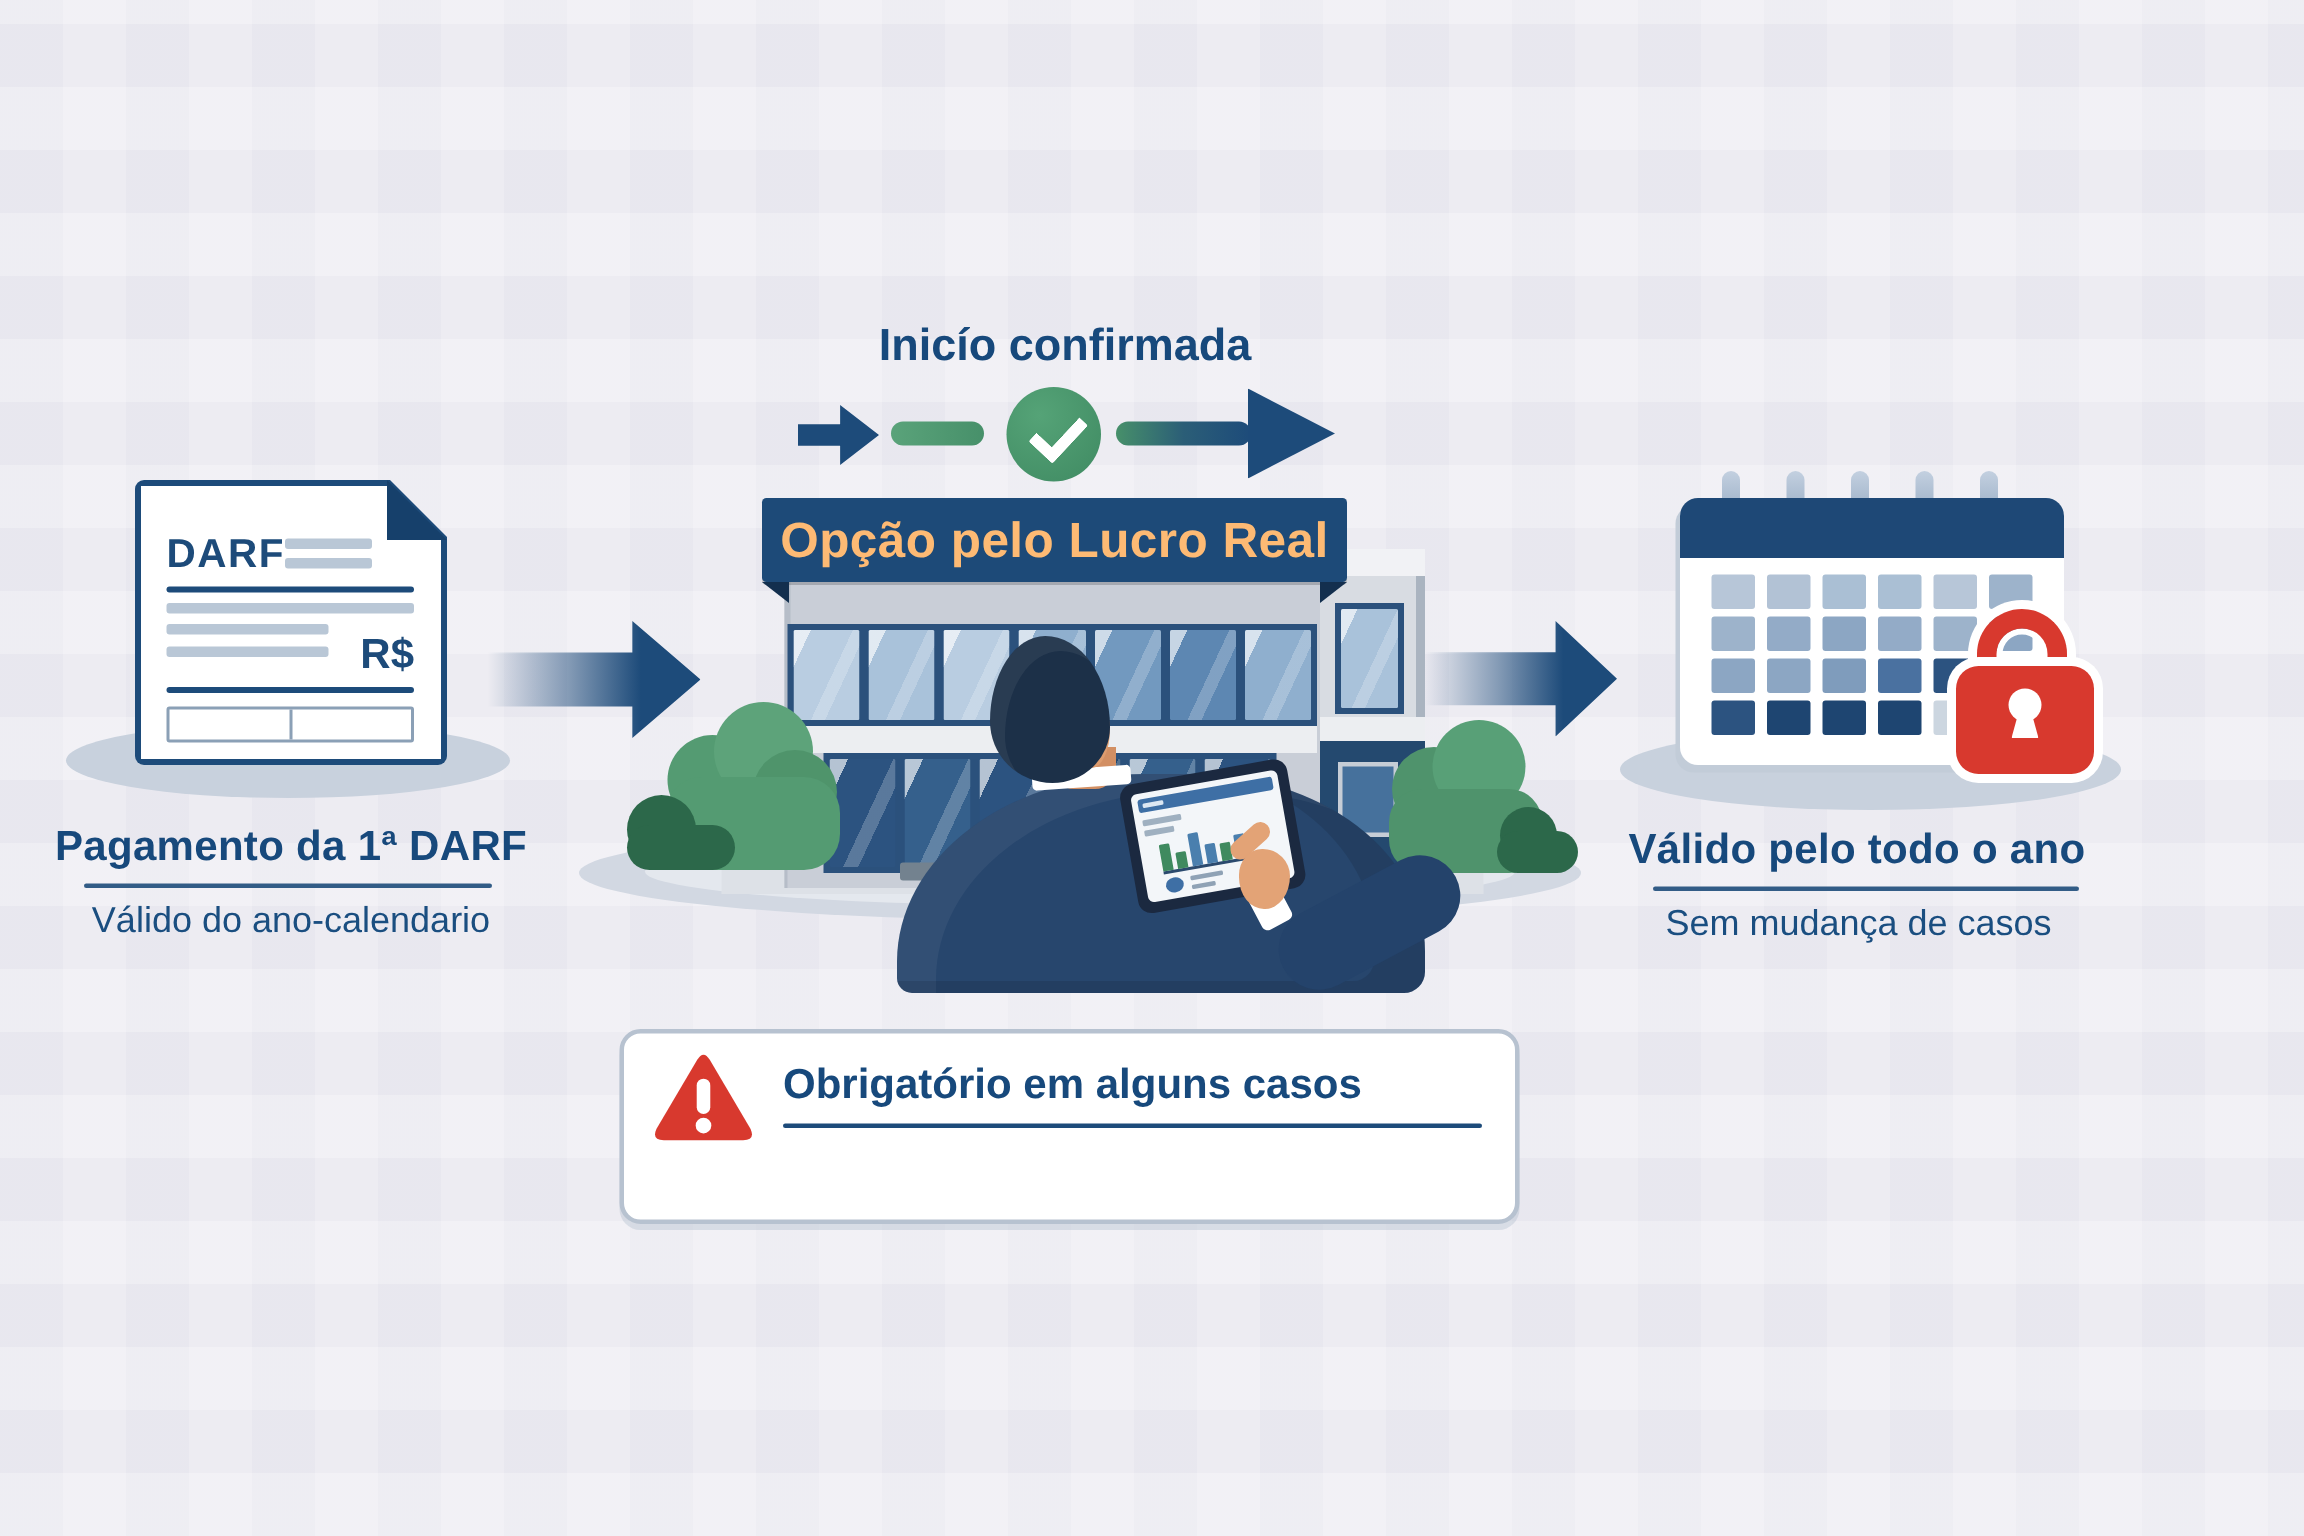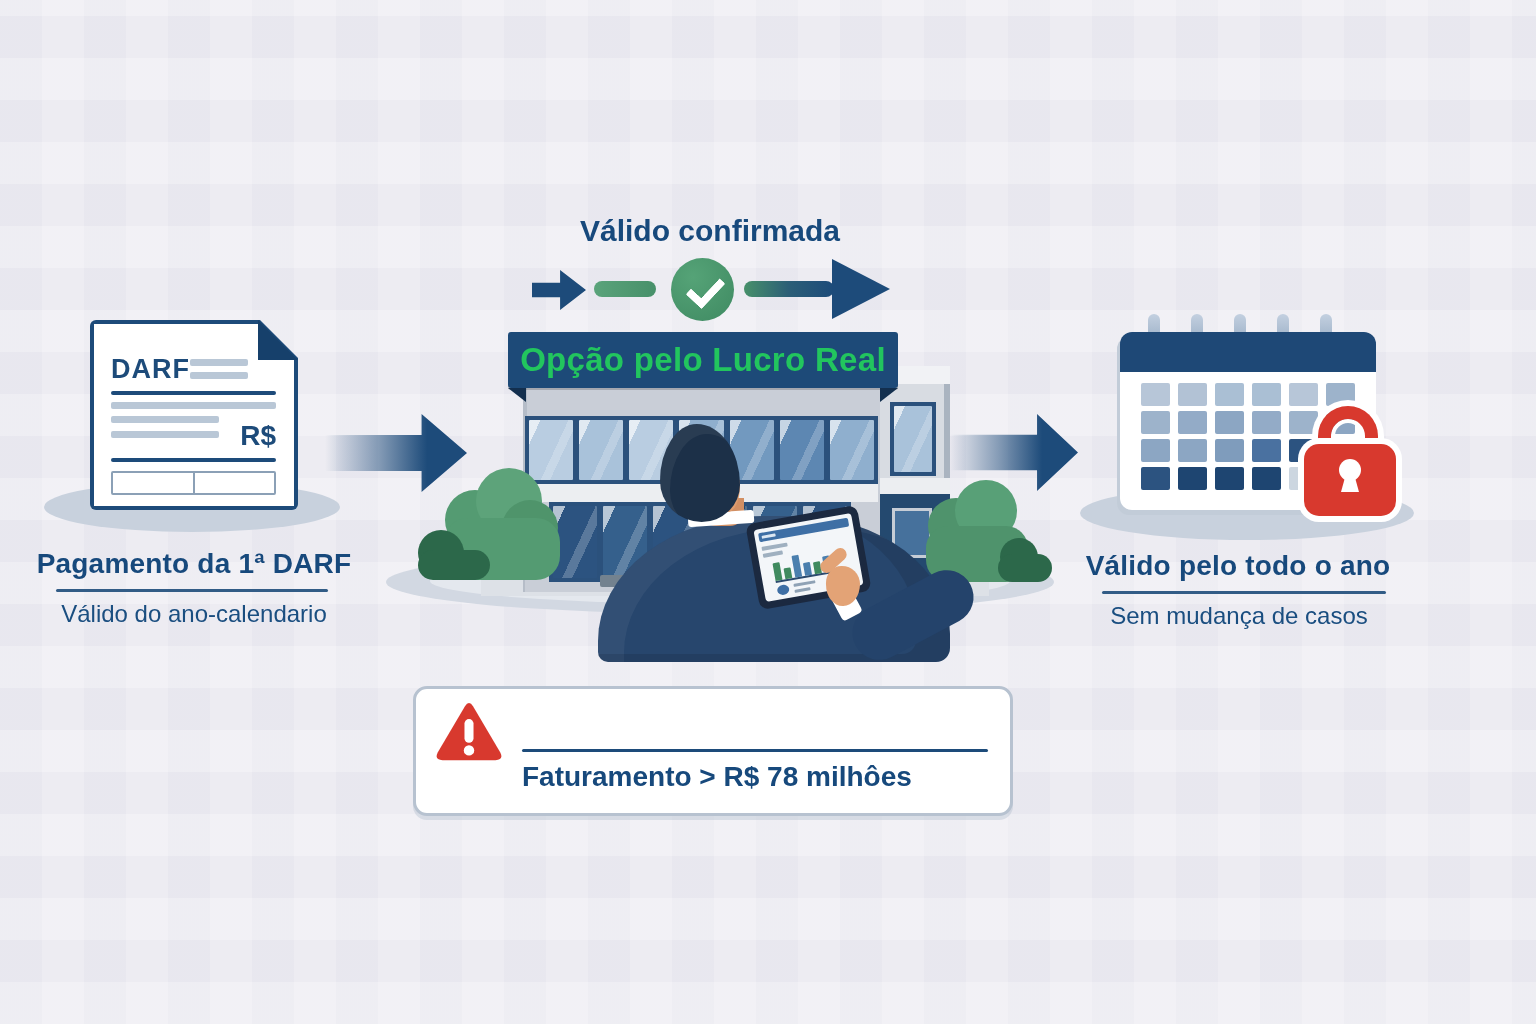--- a/index.html
+++ b/index.html
@@ -86,21 +86,21 @@
   #window-strip { left:525px; top:416px; width:353px; height:68px; background:#2b517c;
     display:flex; gap:6px; padding:4px; }
   .pane { flex:1; border-radius:1px;
     background-image:linear-gradient(115deg, rgba(255,255,255,.65) 0%, rgba(255,255,255,.65) 16%, rgba(0,0,0,0) 16%, rgba(0,0,0,0) 55%, rgba(255,255,255,.22) 55%, rgba(255,255,255,.22) 68%, rgba(0,0,0,0) 68%); }
   #main-sill { left:525px; top:484px; width:353px; height:18px; background:#eceef1; }
   #lower-wall { left:525px; top:502px; width:353px; height:90px; background:#c9ced7; }
   #door-strip { left:549px; top:502px; width:302px; height:80px; background:#2b517c;
     display:flex; gap:6px; padding:4px; }
   #bldg-sign { left:508px; top:332px; width:390px; height:56px; background:#1d4a78; border-radius:3px;
     box-shadow:0 2px 0 rgba(0,0,0,.18); display:flex; align-items:center; justify-content:center; }
-  #bldg-sign span { color:#22c55e; font-weight:bold; font-size:33px; letter-spacing:.3px; }
+  #bldg-sign span { color:#fdba74; font-weight:bold; font-size:33px; letter-spacing:.3px; }
   #sign-fold-l { left:508px; top:388px; width:18px; height:14px; background:#132f4e; clip-path:polygon(0 0,100% 0,100% 100%); }
   #sign-fold-r { left:880px; top:388px; width:18px; height:14px; background:#132f4e; clip-path:polygon(0 0,100% 0,0 100%); }
 
   
   .bush-circle { position:absolute; border-radius:50%; }
   .bush-base { position:absolute; }
 
   
   #man-torso { left:598px; top:516px; width:352px; height:146px; background:#27466d;
     border-radius:165px 155px 14px 10px / 125px 118px 14px 10px;
@@ -199,21 +199,21 @@
   </div>
 </div>
 <div class="abs" id="darf-fold"></div>
 <div class="abs caption-title" id="darf-caption">Pagamento da 1ª DARF</div>
 <div class="abs caption-rule" id="darf-rule"></div>
 <div class="abs caption-sub" id="darf-sub">Válido do ano-calendario</div>
 
 <div class="abs flow-arrow" id="arrow-left"></div>
 <div class="abs flow-arrow" id="arrow-right"></div>
 
-<div class="abs" id="confirm-title">Válido confirmada</div>
+<div class="abs" id="confirm-title">Inicío confirmada</div>
 <div class="abs" id="flow-mini-arrow"></div>
 <div class="abs" id="flow-bar-green"></div>
 <div class="abs" id="flow-check"></div>
 <div class="abs" id="flow-bar-grad"></div>
 <div class="abs" id="flow-head"></div>
 
 <div class="abs ground-ellipse" id="bldg-ground"></div>
 <div class="abs ground-ellipse" id="bldg-ground2"></div>
 <div class="abs" id="platform1"></div>
 <div class="abs" id="platform2"></div>
@@ -343,15 +343,15 @@
 <div class="abs caption-title" id="valid-caption">Válido pelo todo o ano</div>
 <div class="abs caption-rule" id="valid-rule"></div>
 <div class="abs caption-sub" id="valid-sub">Sem mudança de casos</div>
 
 <div class="abs" id="warning-box">
   <svg id="warning-icon" viewBox="0 0 100 92">
     <path d="M44 8 Q50 -2 56 8 L95 74 Q100 85 88 85 L12 85 Q0 85 5 74 Z" fill="#d8392e"></path>
     <rect x="43.5" y="26" width="13" height="34" rx="6.5" fill="#ffffff"></rect>
     <circle cx="50" cy="71" r="7.5" fill="#ffffff"></circle>
   </svg>
+  <div id="warning-title">Obrigatório em alguns casos</div>
   <div id="warning-divider"></div>
-  <div id="warning-detail">Faturamento &gt; R$ 78 milhôes</div>
 </div>
 
 </body></html>

